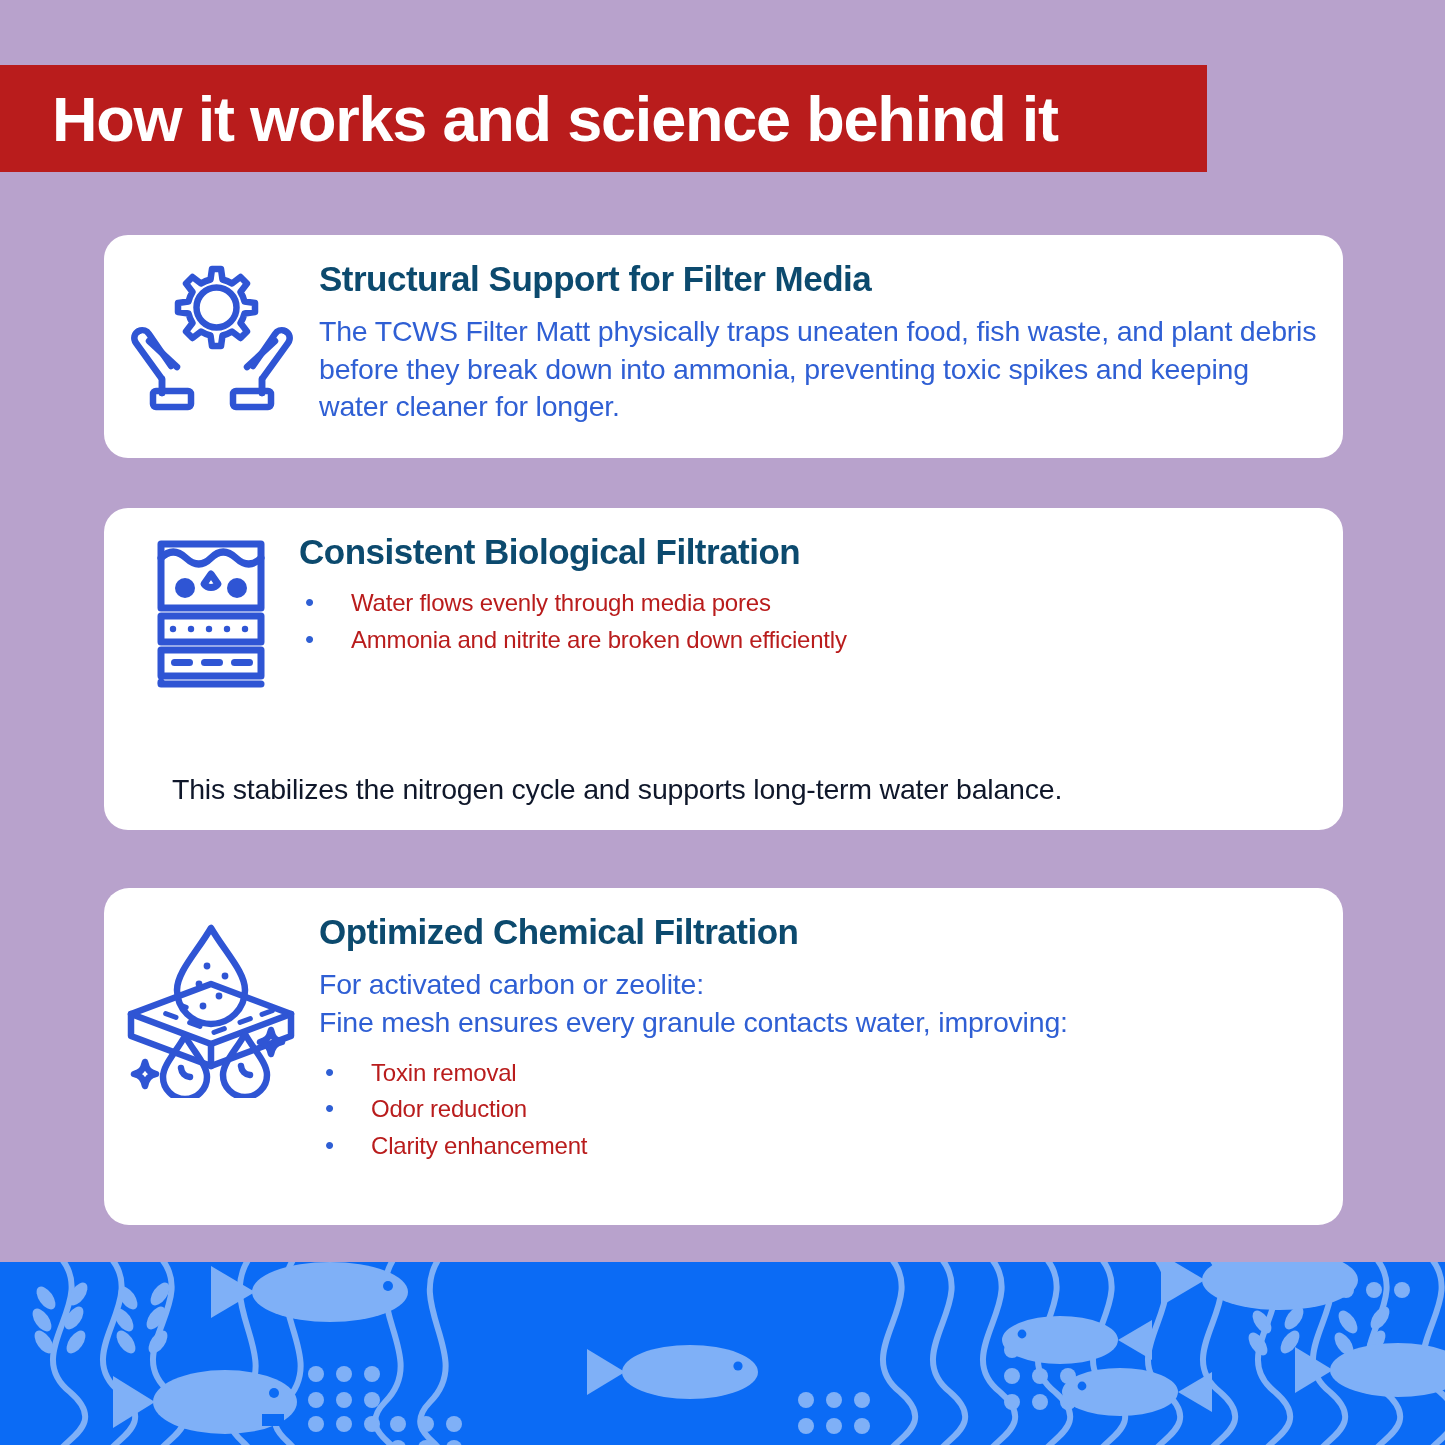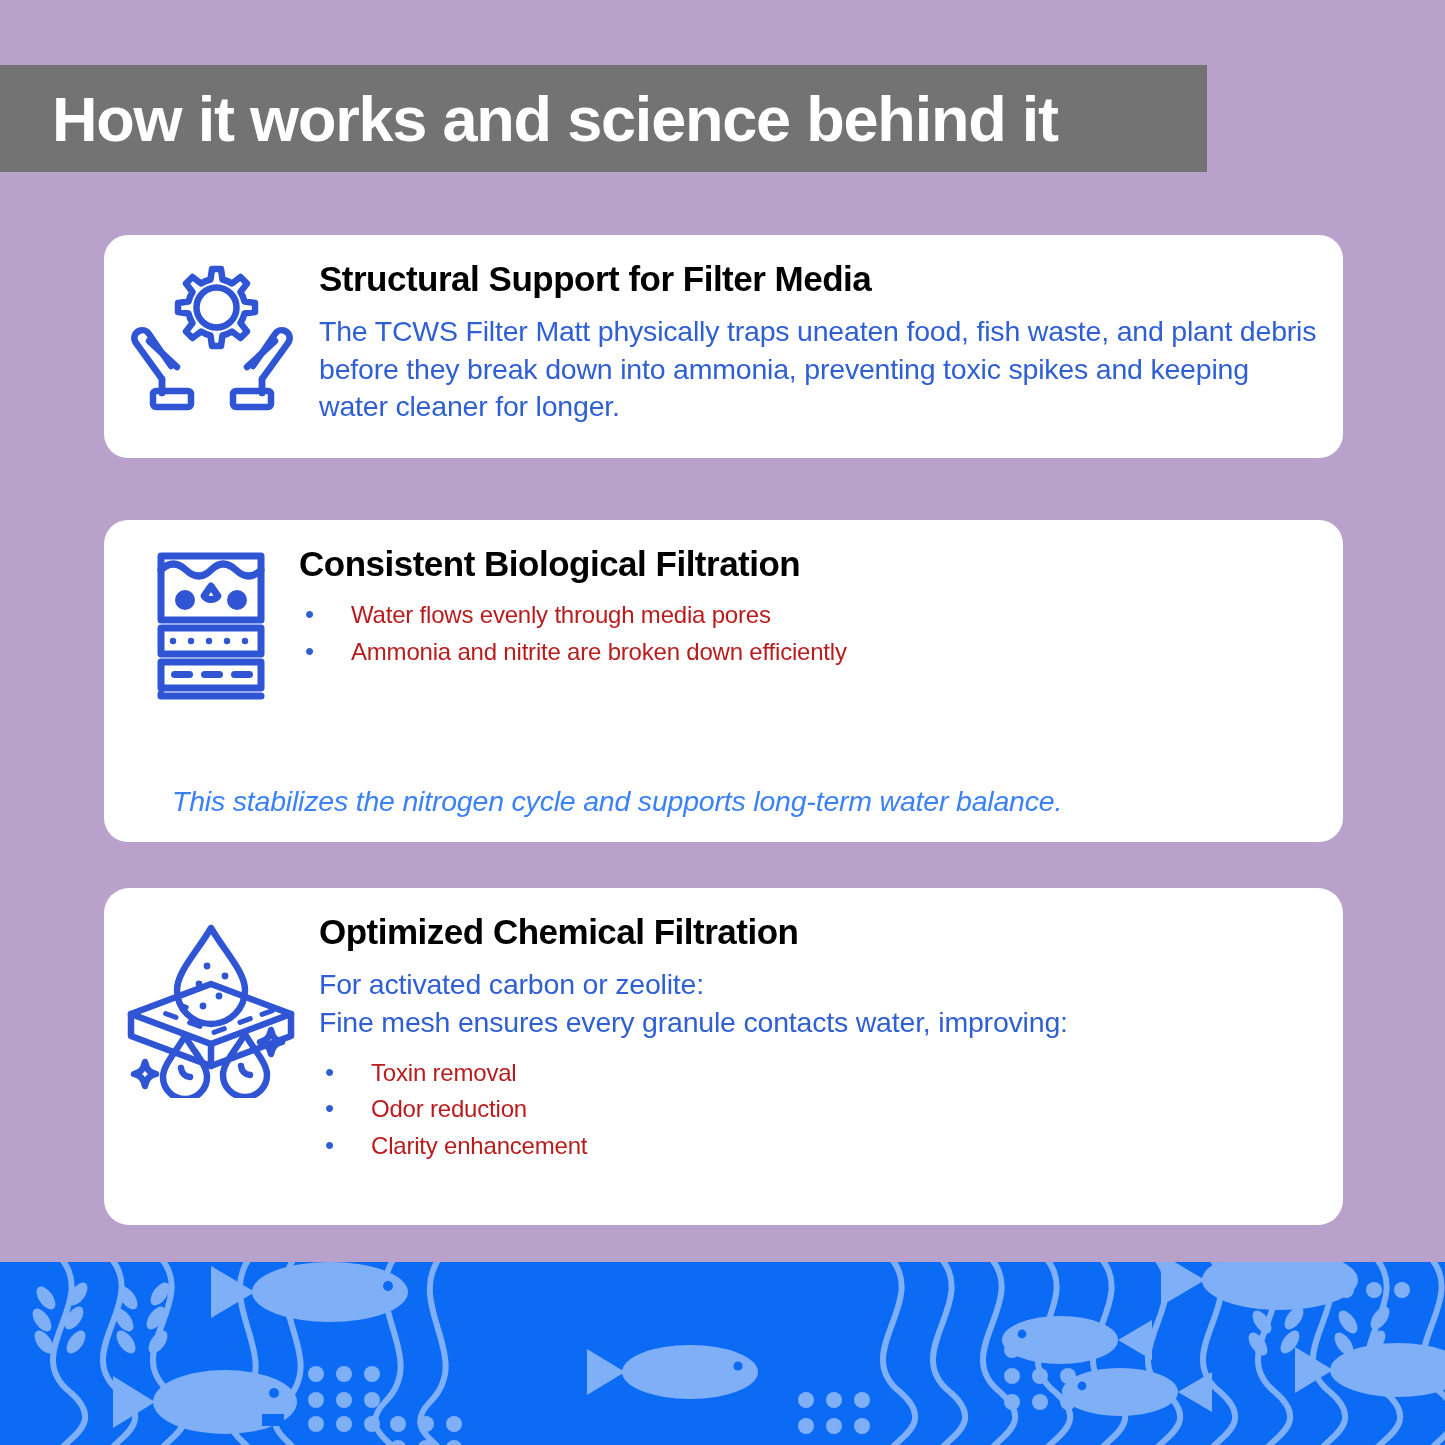--- a/index.html
+++ b/index.html
@@ -9,21 +9,21 @@
     background:#b8a2cc;
     position:relative;
     overflow:hidden;
   }
 
   
   .header-bar {
     position:absolute;
     left:0; top:65px;
     width:1207px; height:107px;
-    background:#737373;
+    background:#b91c1c;
     display:flex;
     align-items:center;
   }
   .header-title {
     color:#ffffff;
     font-size:63px;
     font-weight:bold;
     letter-spacing:-1.2px;
     padding-left:52px;
     white-space:nowrap;
@@ -33,37 +33,37 @@
   .card {
     position:absolute;
     left:104px;
     width:1239px;
     background:#ffffff;
     border-radius:24px;
     display:flex;
     align-items:flex-start;
   }
   #card-1 { top:235px;  height:223px; }
-  #card-2 { top:508px;  height:322px;margin-top:12px; }
+  #card-2 { top:508px;  height:322px; }
   #card-3 { top:888px;  height:337px;border-radius:25px; }
 
   .card-icon {
     flex:0 0 auto;
     display:flex;
     align-items:flex-start;
     justify-content:center;
   }
   #card-1 .card-icon { width:215px; padding-top:22px; }
   #card-2 .card-icon { width:195px; padding-top:22px; padding-left:40px; }
   #card-3 .card-icon { width:215px; padding-top:30px; }
 
   .card-body { flex:1 1 auto; padding-top:24px; padding-right:26px; }
 
   .card-heading {
-    color:#000000;
+    color:#0c4a6e;
     font-size:35px;
     font-weight:bold;
     letter-spacing:-0.5px;
     line-height:1.15;
     margin-bottom:14px;
   }
   .card-text {
     color:#2f5fd4;
     font-size:28.5px;
     line-height:1.32;
@@ -86,24 +86,23 @@
     position:absolute;
     left:6px; top:-1px;
     font-size:26px;
     color:#2f5fd4;
   }
 
   .card-footnote {
     position:absolute;
     left:68px;
     bottom:24px;
-    color:#3b82f6;
+    color:#0f172a;
     font-size:28.5px;
     letter-spacing:-0.2px;
-    font-style:italic;
   }
 
   
   .ocean-band {
     position:absolute;
     left:0; bottom:0;
     width:1445px; height:183px;
     background:#0b6bf5;
     overflow:hidden;
   }

